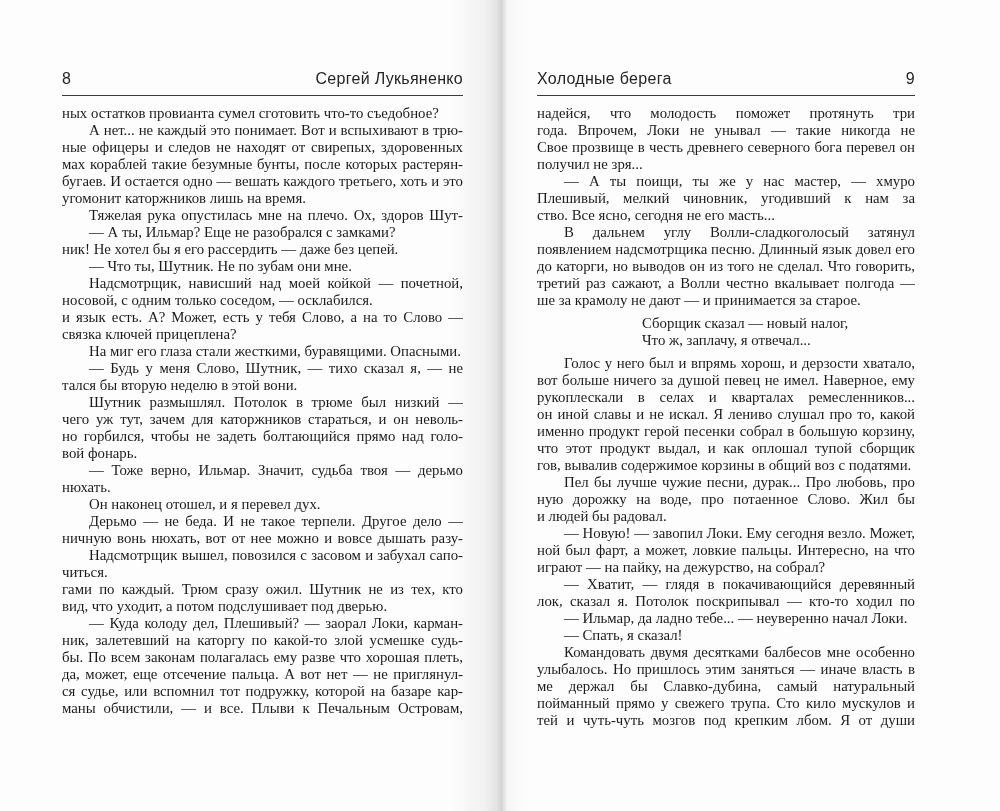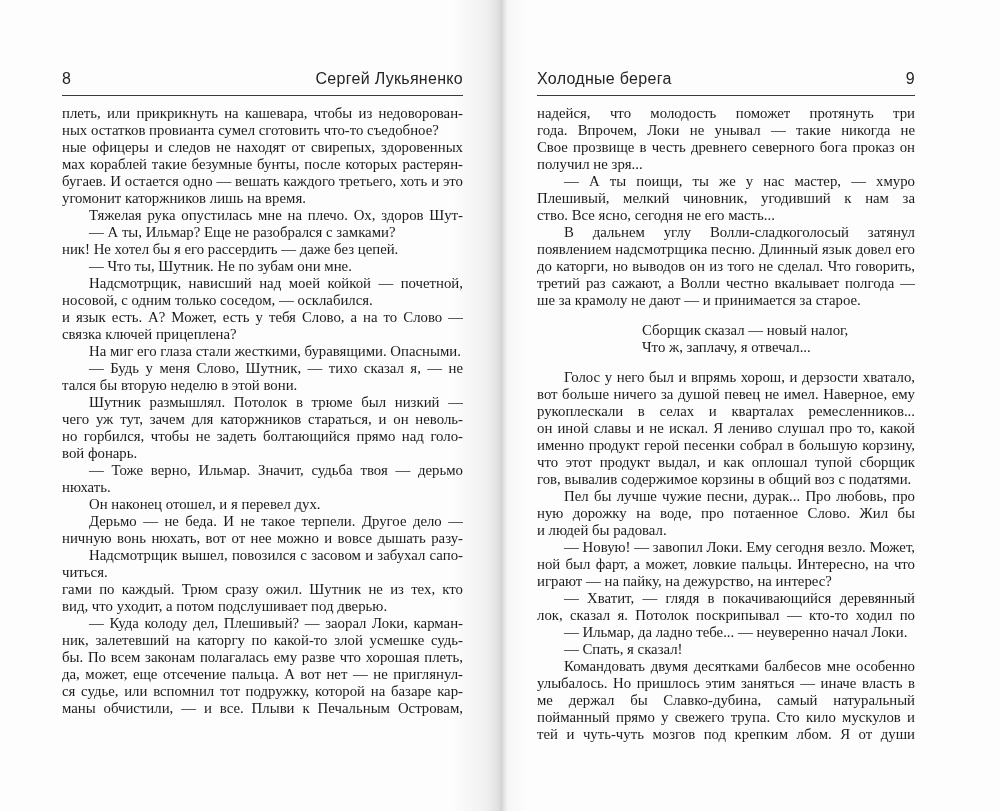--- a/index.html
+++ b/index.html
@@ -66,37 +66,37 @@
     text-justify: inter-word;
     white-space: normal;
   }
   .line.ind { padding-left: 27px; }
   .line.end { text-align-last: left; }
   .line.verse {
     text-align: left;
     text-align-last: left;
     padding-left: 105px;
   }
-  .line.gap { margin-top: 13px; }
+  .line.gap { margin-top: 6px; }
 </style>
 </head>
 <body>
 
 <div class="spread">
 
   <div class="gutter-shadow"></div>
 
   <div class="page left">
     <div class="running-head">
       <span>8</span>
       <span>Сергей Лукьяненко</span>
     </div>
     <div class="text-column">
-        <div class="line">плеть, или прикрикнуть на кашевара, чтобы из недоворован-</div>
         <div class="line end">ных остатков провианта сумел сготовить что-то съедобное?</div>
+        <div class="line ind">А нет... не каждый это понимает. Вот и вспыхивают в трю-</div>
         <div class="line">ные офицеры и следов не находят от свирепых, здоровенных</div>
         <div class="line">мах кораблей такие безумные бунты, после которых растерян-</div>
         <div class="line">бугаев. И остается одно — вешать каждого третьего, хоть и это</div>
         <div class="line end">угомонит каторжников лишь на время.</div>
         <div class="line ind">Тяжелая рука опустилась мне на плечо. Ох, здоров Шут-</div>
         <div class="line ind end">— А ты, Ильмар? Еще не разобрался с замками?</div>
         <div class="line end">ник! Не хотел бы я его рассердить — даже без цепей.</div>
         <div class="line ind end">— Что ты, Шутник. Не по зубам они мне.</div>
         <div class="line ind">Надсмотрщик, нависший над моей койкой — почетной,</div>
         <div class="line end">носовой, с одним только соседом, — осклабился.</div>
@@ -128,21 +128,21 @@
   </div>
 
   <div class="page right">
     <div class="running-head">
       <span>Холодные берега</span>
       <span>9</span>
     </div>
     <div class="text-column">
         <div class="line">надейся, что молодость поможет протянуть три отмеренных</div>
         <div class="line">года. Впрочем, Локи не унывал — такие никогда не унывают.</div>
-        <div class="line">Свое прозвище в честь древнего северного бога проказ он</div>
+        <div class="line">Свое прозвище в честь древнего северного бога перевел он</div>
         <div class="line end">получил не зря...</div>
         <div class="line ind">— А ты поищи, ты же у нас мастер, — хмуро отозвался</div>
         <div class="line">Плешивый, мелкий чиновник, угодивший к нам за казнокрад-</div>
         <div class="line end">ство. Все ясно, сегодня не его масть...</div>
         <div class="line ind">В дальнем углу Волли-сладкоголосый затянул прерванную</div>
         <div class="line">появлением надсмотрщика песню. Длинный язык довел его</div>
         <div class="line">до каторги, но выводов он из того не сделал. Что говорить,</div>
         <div class="line">третий раз сажают, а Волли честно вкалывает полгода — боль-</div>
         <div class="line end">ше за крамолу не дают — и принимается за старое.</div>
         <div class="line verse gap">Сборщик сказал — новый налог,</div>
@@ -152,21 +152,21 @@
         <div class="line">рукоплескали в селах и кварталах ремесленников... Впрочем,</div>
         <div class="line">он иной славы и не искал. Я лениво слушал про то, какой</div>
         <div class="line">именно продукт герой песенки собрал в большую корзину, за</div>
         <div class="line">что этот продукт выдал, и как оплошал тупой сборщик нало-</div>
         <div class="line end">гов, вывалив содержимое корзины в общий воз с податями.</div>
         <div class="line ind">Пел бы лучше чужие песни, дурак... Про любовь, про лун-</div>
         <div class="line">ную дорожку на воде, про потаенное Слово. Жил бы безбедно</div>
         <div class="line end">и людей бы радовал.</div>
         <div class="line ind">— Новую! — завопил Локи. Ему сегодня везло. Может, ви-</div>
         <div class="line">ной был фарт, а может, ловкие пальцы. Интересно, на что</div>
-        <div class="line end">играют — на пайку, на дежурство, на интерес?</div>
+        <div class="line end">играют — на пайку, на дежурство, на собрал?</div>
         <div class="line ind">— Хватит, — глядя в покачивающийся деревянный пото-</div>
         <div class="line">лок, сказал я. Потолок поскрипывал — кто-то ходил по палу-</div>
         <div class="line ind end">— Ильмар, да ладно тебе... — неуверенно начал Локи.</div>
         <div class="line ind end">— Спать, я сказал!</div>
         <div class="line ind">Командовать двумя десятками балбесов мне особенно не</div>
         <div class="line">улыбалось. Но пришлось этим заняться — иначе власть в трю-</div>
         <div class="line">ме держал бы Славко-дубина, самый натуральный душегуб,</div>
         <div class="line">пойманный прямо у свежего трупа. Сто кило мускулов и кос-</div>
         <div class="line">тей и чуть-чуть мозгов под крепким лбом. Я от души надеялся,</div>
       </div>

